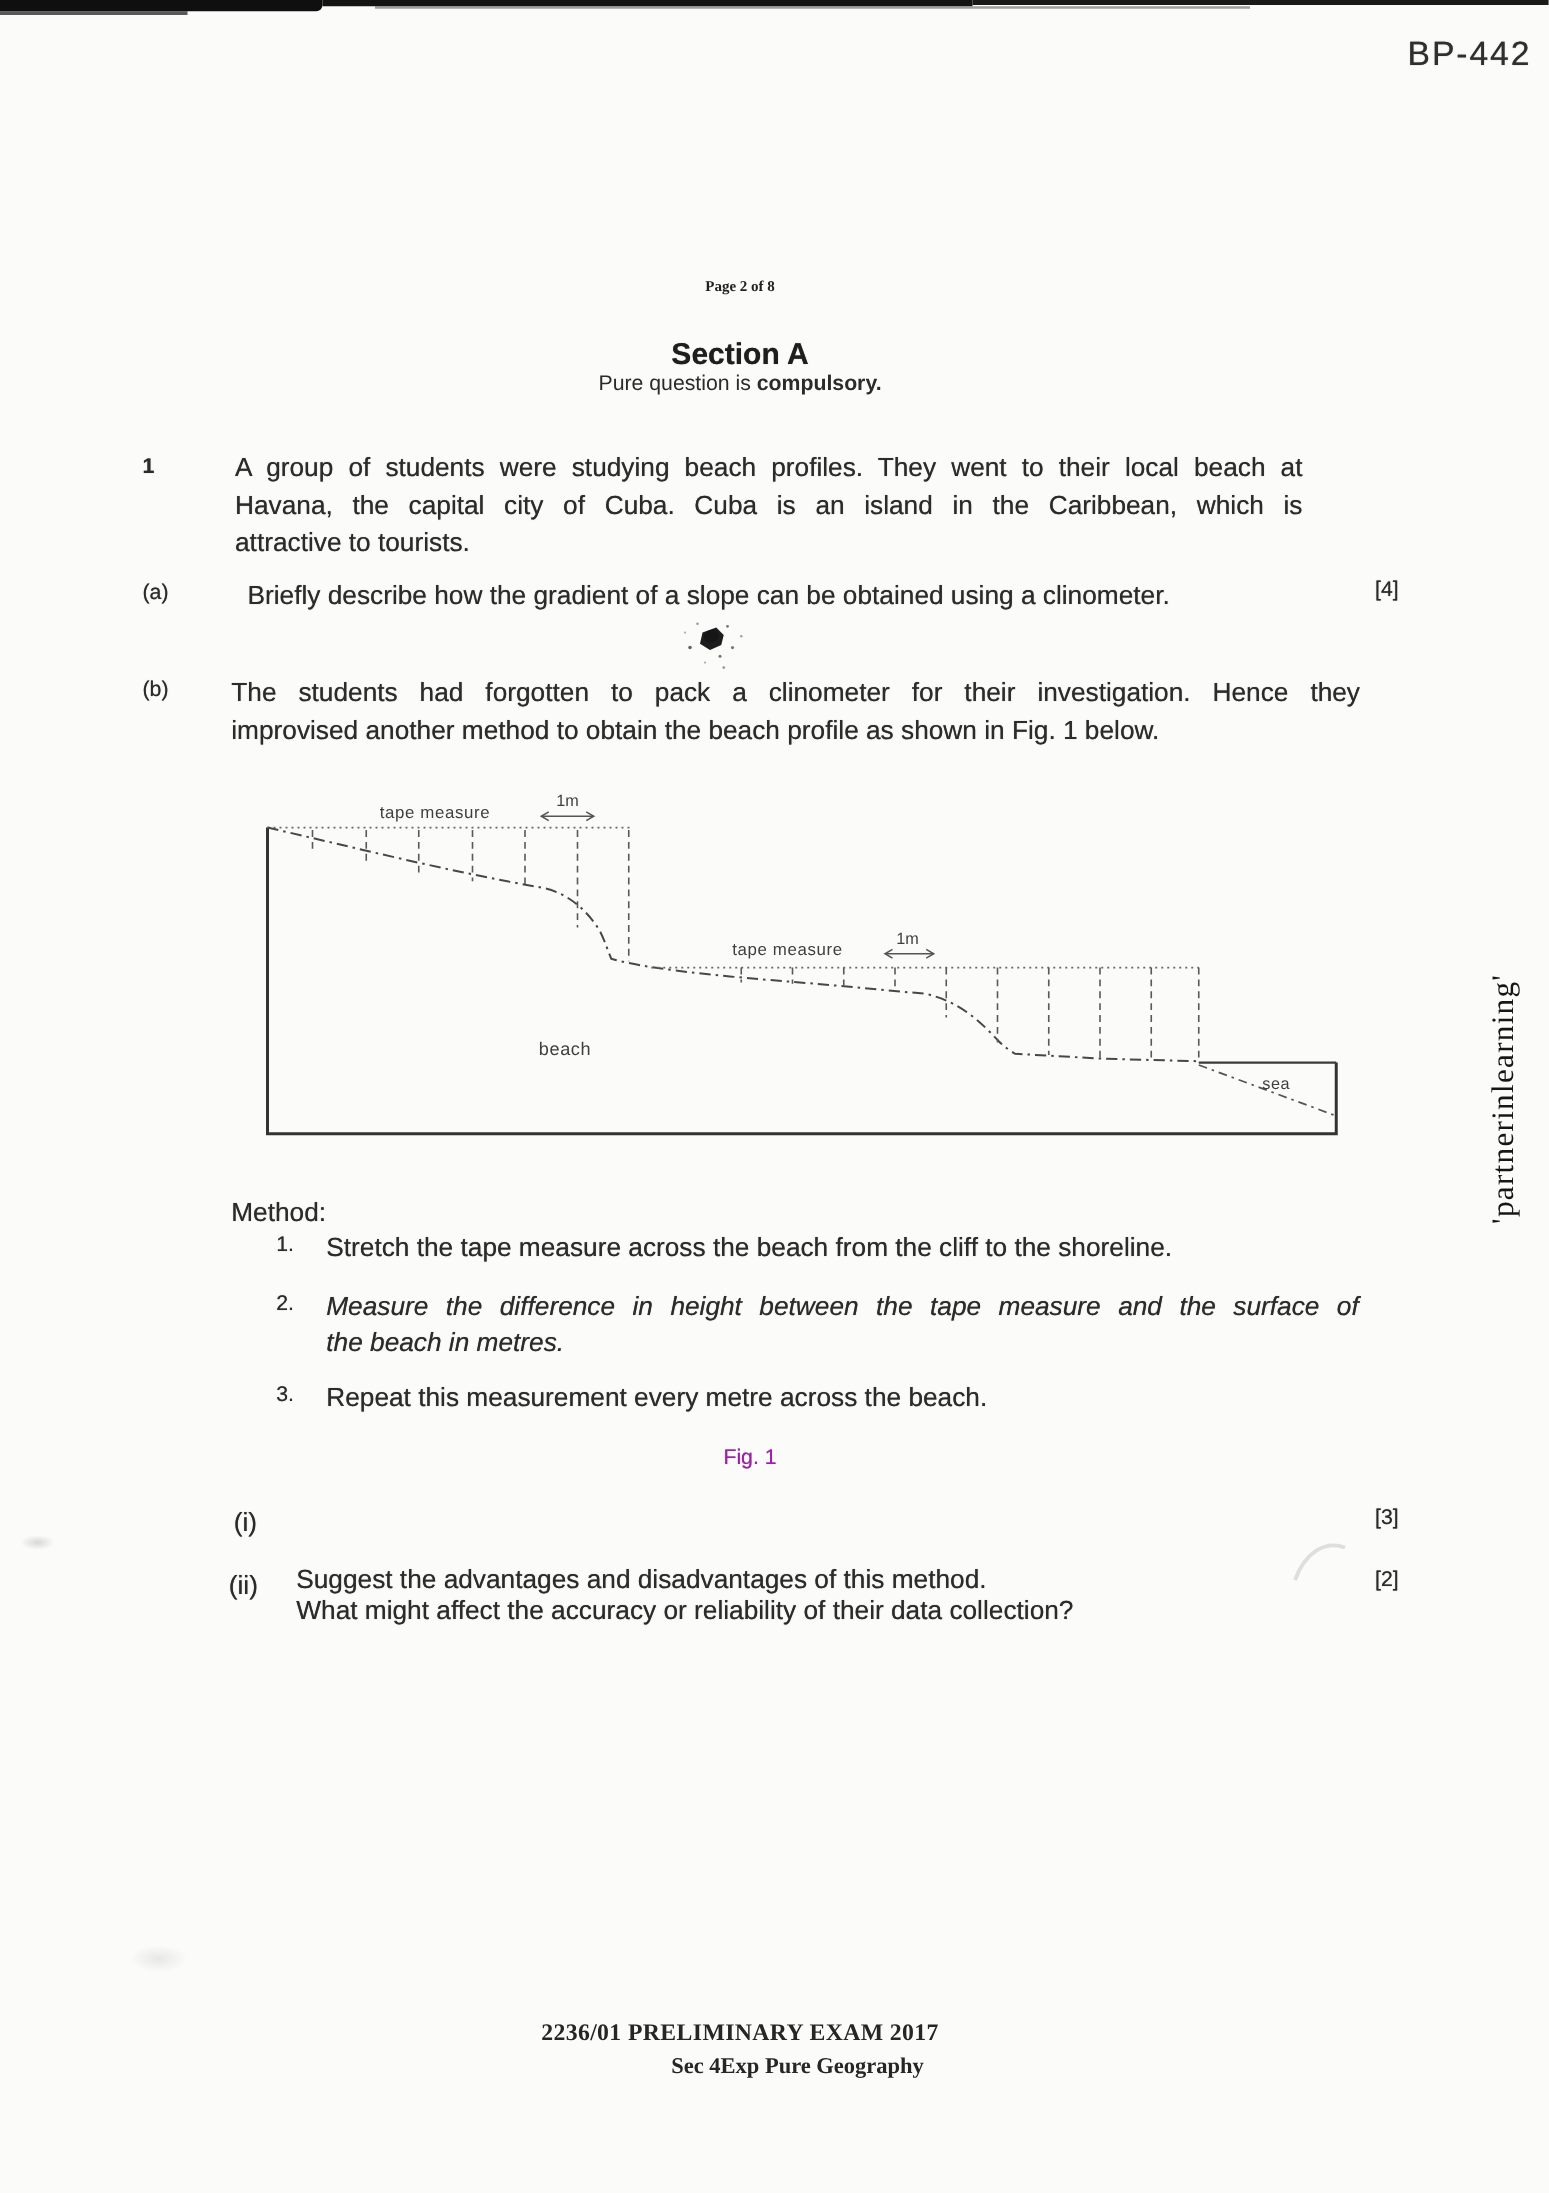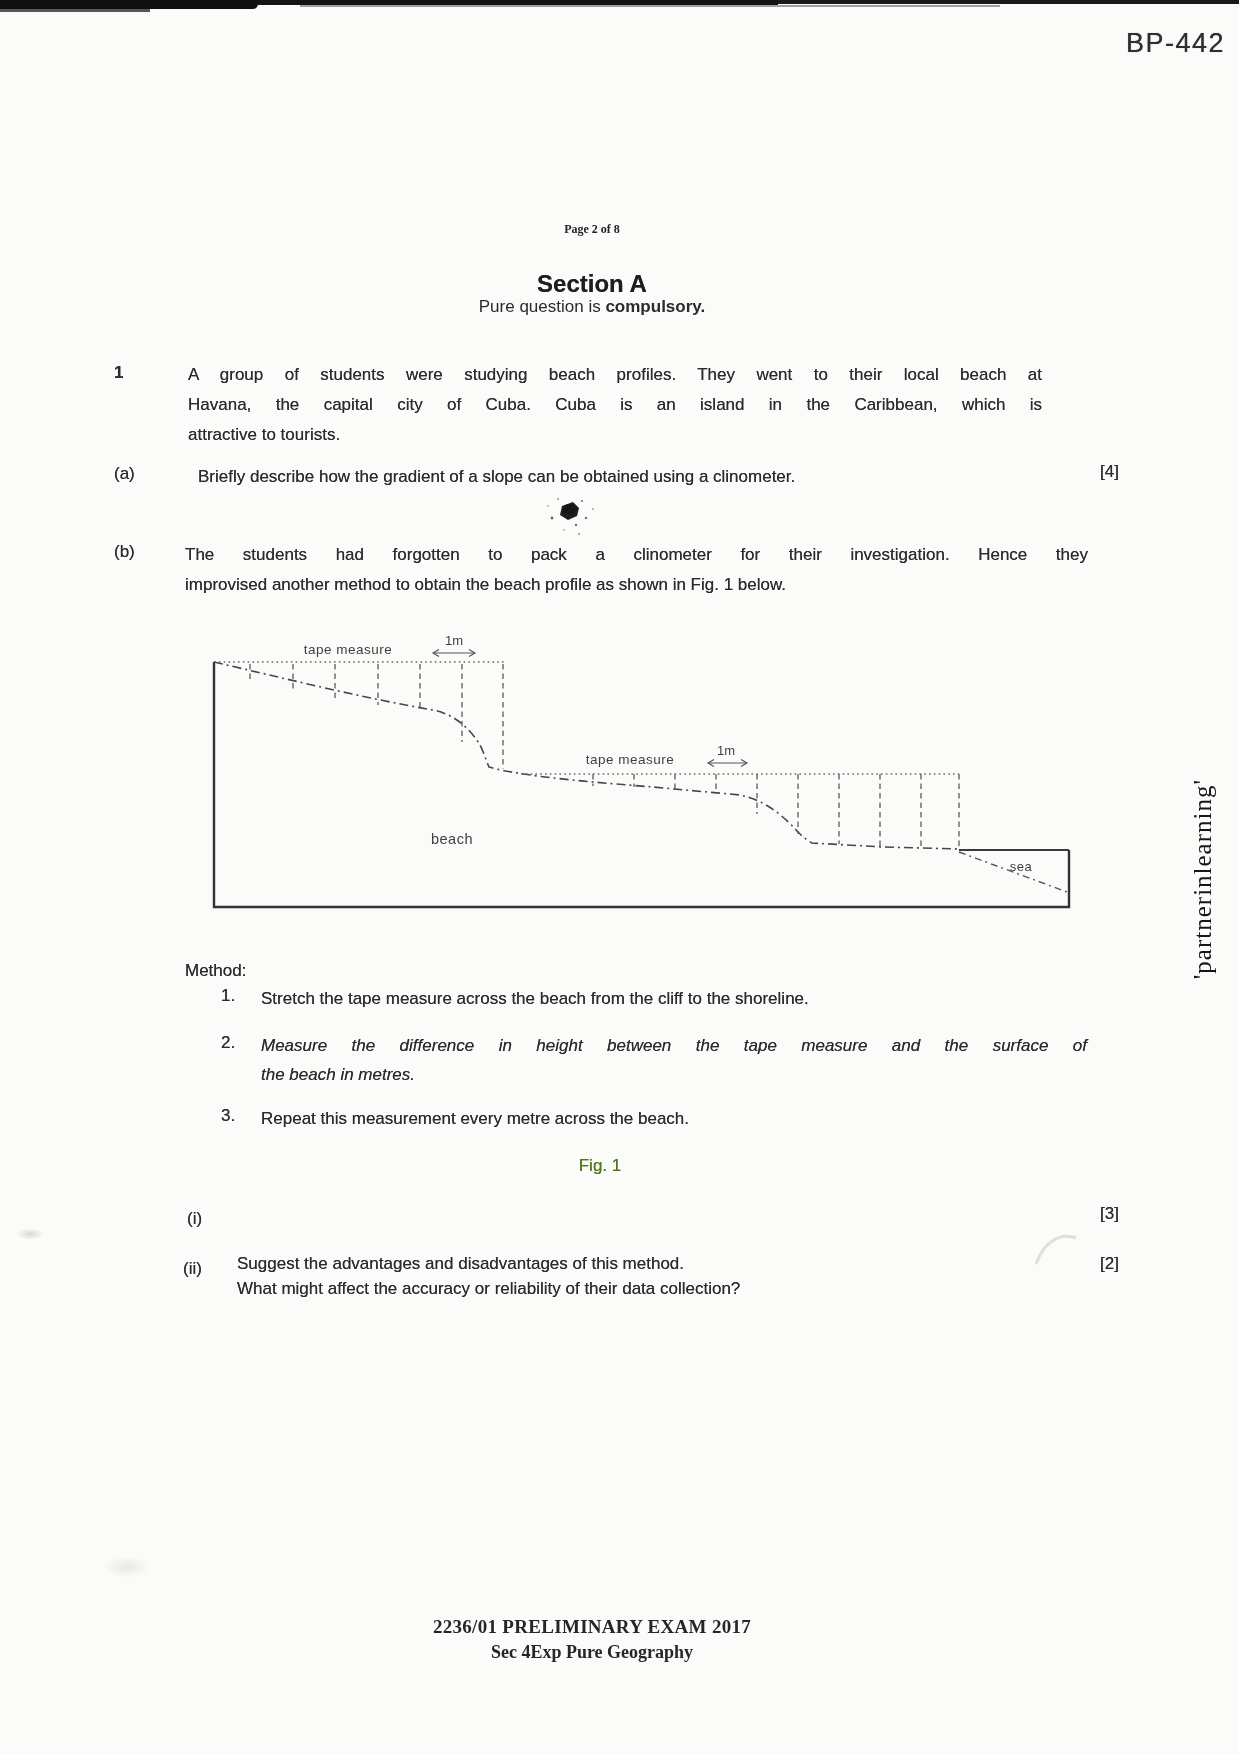--- a/index.html
+++ b/index.html
@@ -4,21 +4,21 @@
 <style>
   html,body{margin:0;padding:0;}
   body{
     width:1239px;height:1754px;position:relative;overflow:hidden;
     background:#fbfbf9;
     font-family:"Liberation Sans",sans-serif;
     color:#2b2b2b;
   }
   .abs{position:absolute;}
   .txt{
-    font-size:17px;line-height:30px;color:#2b2b2b;
+    font-size:21px;line-height:30px;color:#2b2b2b;
     text-shadow:0 0 0.6px rgba(45,45,45,.8);
   }
   .jline{text-align:justify;text-align-last:justify;}
   .center-line{position:absolute;left:0;width:1184px;text-align:center;}
   .serif{font-family:"Liberation Serif",serif;}
   .marks{position:absolute;left:1100px;width:44px;font-size:17px;text-shadow:0 0 .6px rgba(45,45,45,.8);}
   .num-col{position:absolute;left:114px;font-size:17px;text-shadow:0 0 .6px rgba(45,45,45,.8);}
   .step-num{position:absolute;left:221px;font-size:17px;text-shadow:0 0 .6px rgba(45,45,45,.8);}
   .scan-strip{position:absolute;background:#111;}
   .watermark{
@@ -147,34 +147,34 @@
 <div class="abs txt" style="left:261px;top:1031px;width:826px;line-height:29px;font-style:italic;">
   <div class="jline">Measure the difference in height between the tape measure and the surface of</div>
   <div>the beach in metres.</div>
 </div>
 
 <div class="step-num" style="top:1106px;">3.</div>
 <div class="abs txt" style="left:261px;top:1104px;width:826px;">
   <div>Repeat this measurement every metre across the beach.</div>
 </div>
 
-<div class="center-line" style="top:1156px;width:1200px;font-size:17px;color:#4d7c0f;text-shadow:0 0 .6px rgba(50,50,50,.7);">Fig. 1</div>
+<div class="center-line" style="top:1156px;width:1200px;font-size:17px;color:#a21caf;text-shadow:0 0 .6px rgba(50,50,50,.7);">Fig. 1</div>
 
 <div class="abs txt" style="left:187px;top:1204px;">(i)</div>
 <div class="abs txt" style="left:237px;top:1204px;width:840px;margin-top:45px;">Suggest the advantages and disadvantages of this method.</div>
 <div class="marks" style="top:1204px;">[3]</div>
 
 <div class="abs txt" style="left:183px;top:1254px;">(ii)</div>
 <div class="abs txt" style="left:237px;top:1254px;width:840px;margin-top:20px;">What might affect the accuracy or reliability of their data collection?</div>
 <div class="marks" style="top:1254px;">[2]</div>
 
 <svg class="abs" style="left:1030px;top:1222px;" width="64" height="52" viewBox="0 0 64 52">
   <path d="M6,42 C14,20 30,10 46,16" stroke="#c6c6c3" stroke-width="3" fill="none" opacity=".55"></path>
 </svg>
 <div class="abs" style="left:16px;top:1228px;width:28px;height:12px;background:radial-gradient(ellipse at center, rgba(150,150,146,.35), transparent 70%);"></div>
 <div class="abs" style="left:104px;top:1556px;width:46px;height:22px;background:radial-gradient(ellipse at center, rgba(160,160,154,.22), transparent 70%);"></div>
 
 <div class="watermark">
   <span>'partnerinlearning'</span>
 </div>
 
 <div class="center-line serif" style="top:1616px;font-size:19px;font-weight:700;color:#262626;letter-spacing:.3px;">2236/01 PRELIMINARY EXAM 2017</div>
-<div class="center-line serif" style="top:1642px;font-size:18px;font-weight:700;color:#262626;">Sec 4Exp Pure Geography</div>
+<div class="center-line serif" style="top:1642px;font-size:18px;font-weight:700;color:#262626;margin-left:46px;">Sec 4Exp Pure Geography</div>
 
 </body></html>

